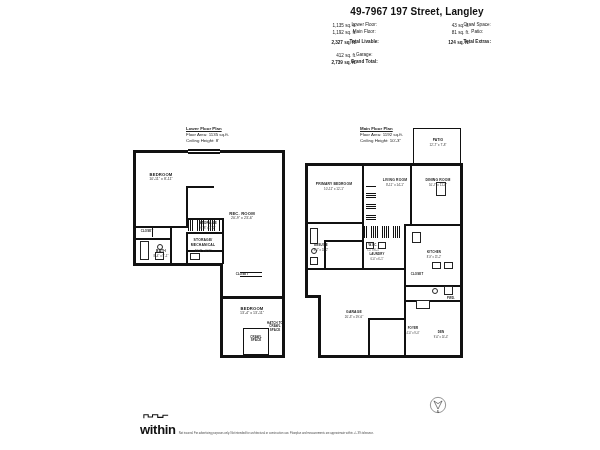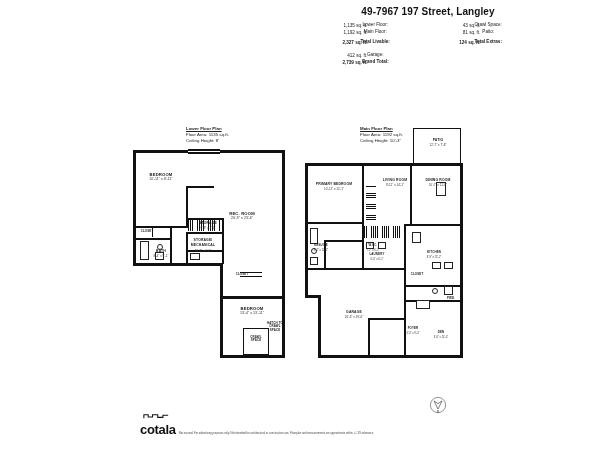--- a/index.html
+++ b/index.html
@@ -4,21 +4,21 @@
 <style>
   html,body{margin:0;padding:0;}
   body{
     width:600px;height:450px;background:#ffffff;
     font-family:"Liberation Sans", sans-serif;
     color:#1a1a1a;overflow:hidden;position:relative;
   }
   .page{position:relative;width:600px;height:450px;}
 
   
-  .header{position:absolute;left:318px;top:6px;width:220px;}
+  .header{position:absolute;left:307px;top:6px;width:220px;}
   .addr{font-size:10px;font-weight:bold;letter-spacing:.1px;text-align:center;
         margin:0 0 5px 0;color:#111;}
   .stats{display:flex;gap:10px;}
   .statcol{width:103px;}
   .srow{display:flex;font-size:4.6px;line-height:7px;color:#222;}
   .srow .lbl{width:52%;}
   .srow .val{width:48%;text-align:right;padding-right:14px;}
   .srow.bold .lbl,.srow.bold .val{font-weight:bold;}
   .srow.pad{margin-top:3px;}
   .gar{margin-top:6px;width:103px;}
@@ -290,17 +290,17 @@
     <circle cx="20" cy="20" r="17" fill="none" stroke="#555" stroke-width="1.4"></circle>
     <path d="M11 11 L20 29 L29 11 L20 17 Z" fill="none" stroke="#333" stroke-width="1.4"></path>
     <text x="20" y="38" font-size="7" text-anchor="middle" fill="#333" font-family="Liberation Sans, sans-serif">N</text>
   </svg>
 
   <div class="footer">
     <div class="logo">
       <svg class="logomark" viewBox="0 0 60 20">
         <path d="M2 14 L2 6 L12 6 L12 11 L22 11 L22 6 L34 6 L34 12 L46 12 L46 7 L58 7" fill="none" stroke="#111" stroke-width="2.4"></path>
       </svg>
-      <span>cotala</span>
+      <span>within</span>
     </div><span class="disc">Not insured. For advertising purposes only. Not intended for architectural or construction use. Floorplan and measurements are approximate within +/- 3% tolerance.</span>
   </div>
 
 </div>
 
 </body></html>

